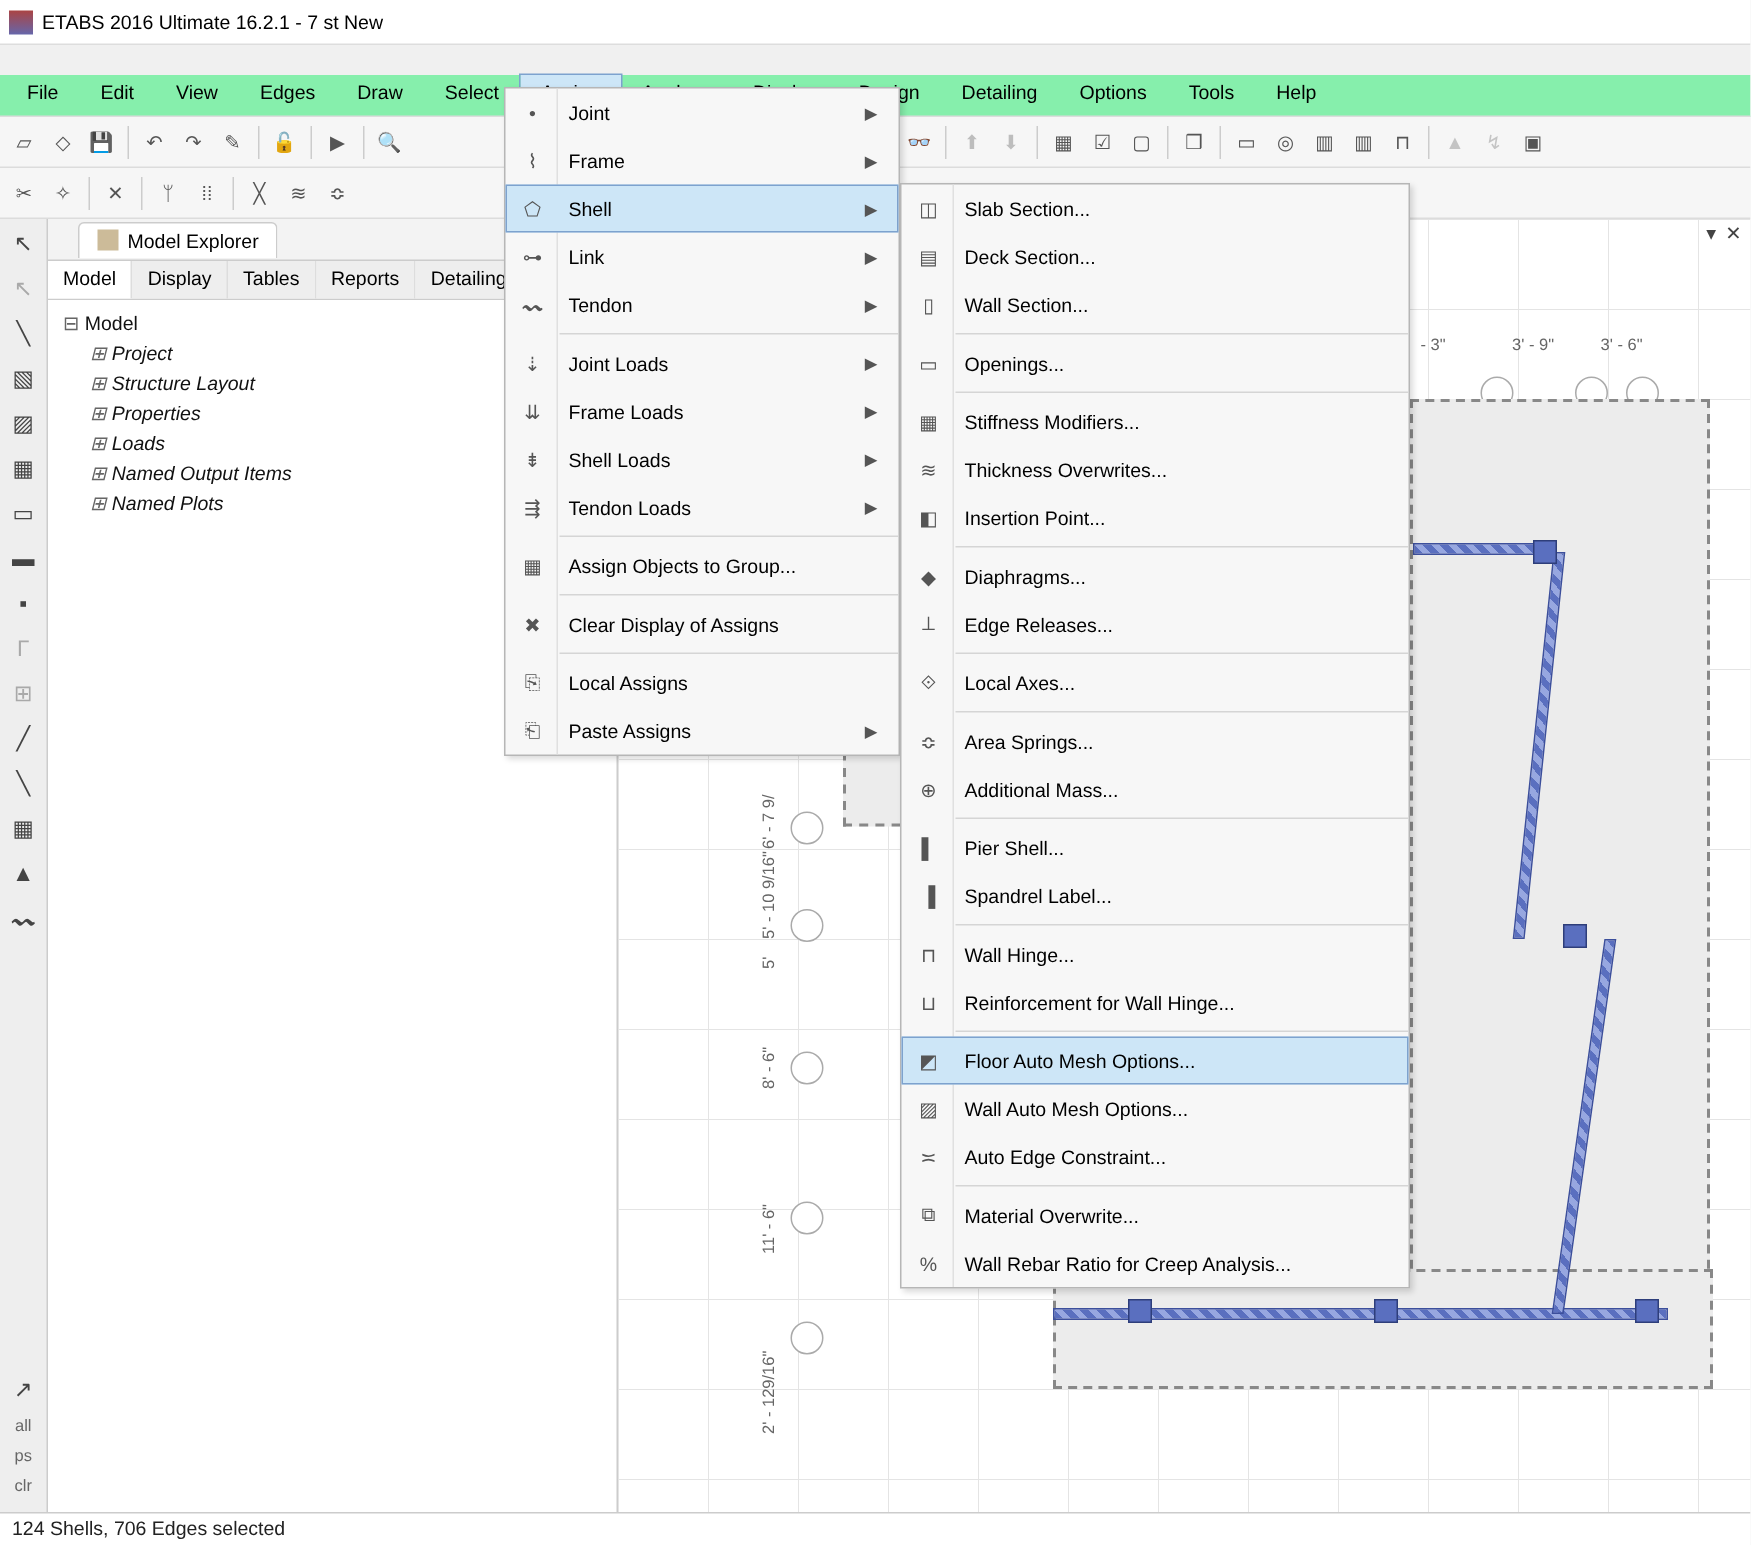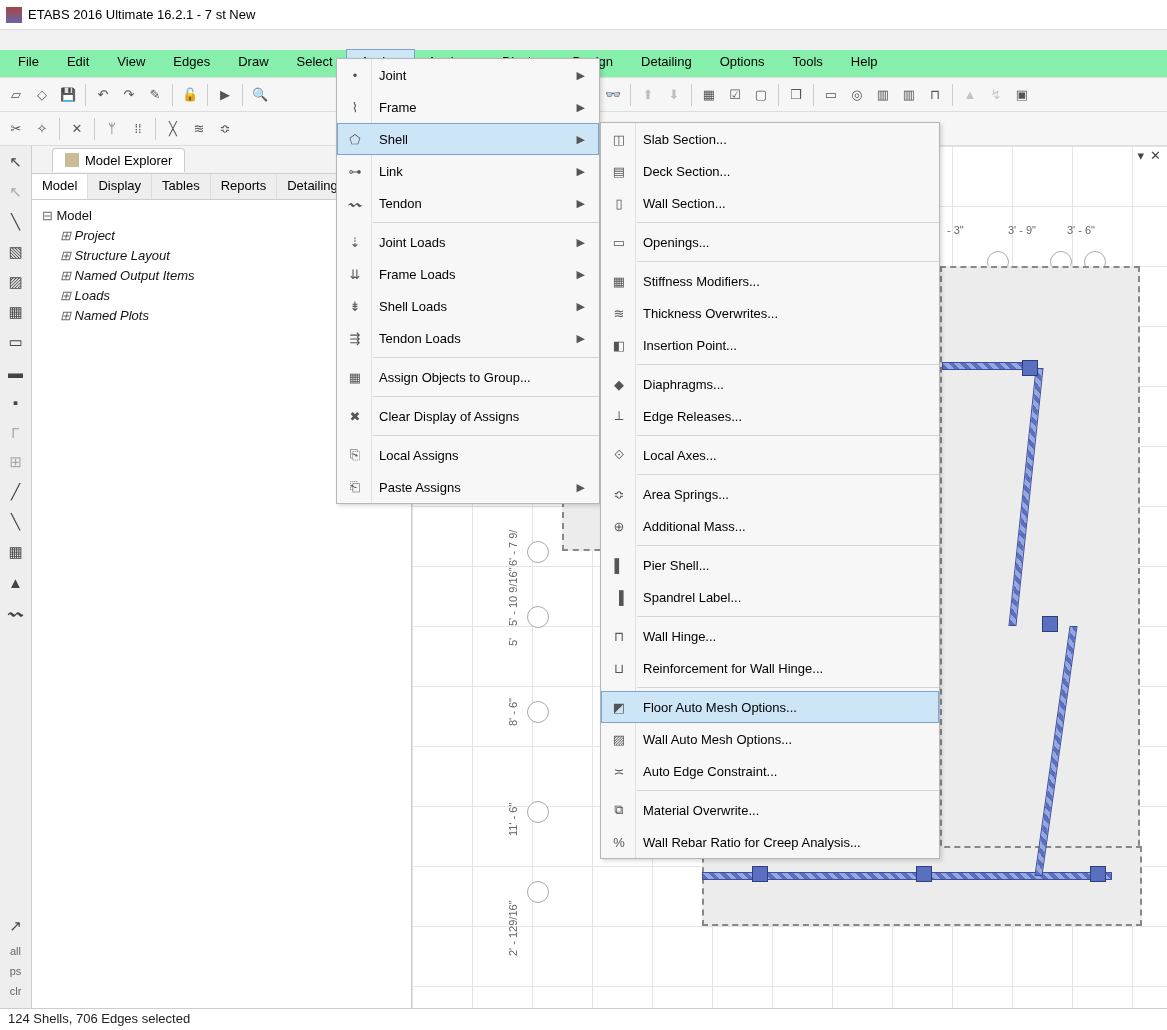--- a/index.html
+++ b/index.html
@@ -174,22 +174,23 @@
         <span>Display</span>
         <span>Tables</span>
         <span>Reports</span>
         <span>Detailing</span>
       </div>
     <div class="tree">
       <div class="root"><span>Model</span></div>
       <div id="treenodes">
           <div class="node">Project</div>
           <div class="node">Structure Layout</div>
+          <div class="node">Properties</div>
+          <div class="node">Loads</div>
           <div class="node">Named Output Items</div>
-          <div class="node">Loads</div>
           <div class="node">Named Plots</div>
         </div>
     </div>
   </div>
 
   <div class="canvas">
     <div class="chrome">
       <span>▾</span>
       <span>✕</span>
     </div>

